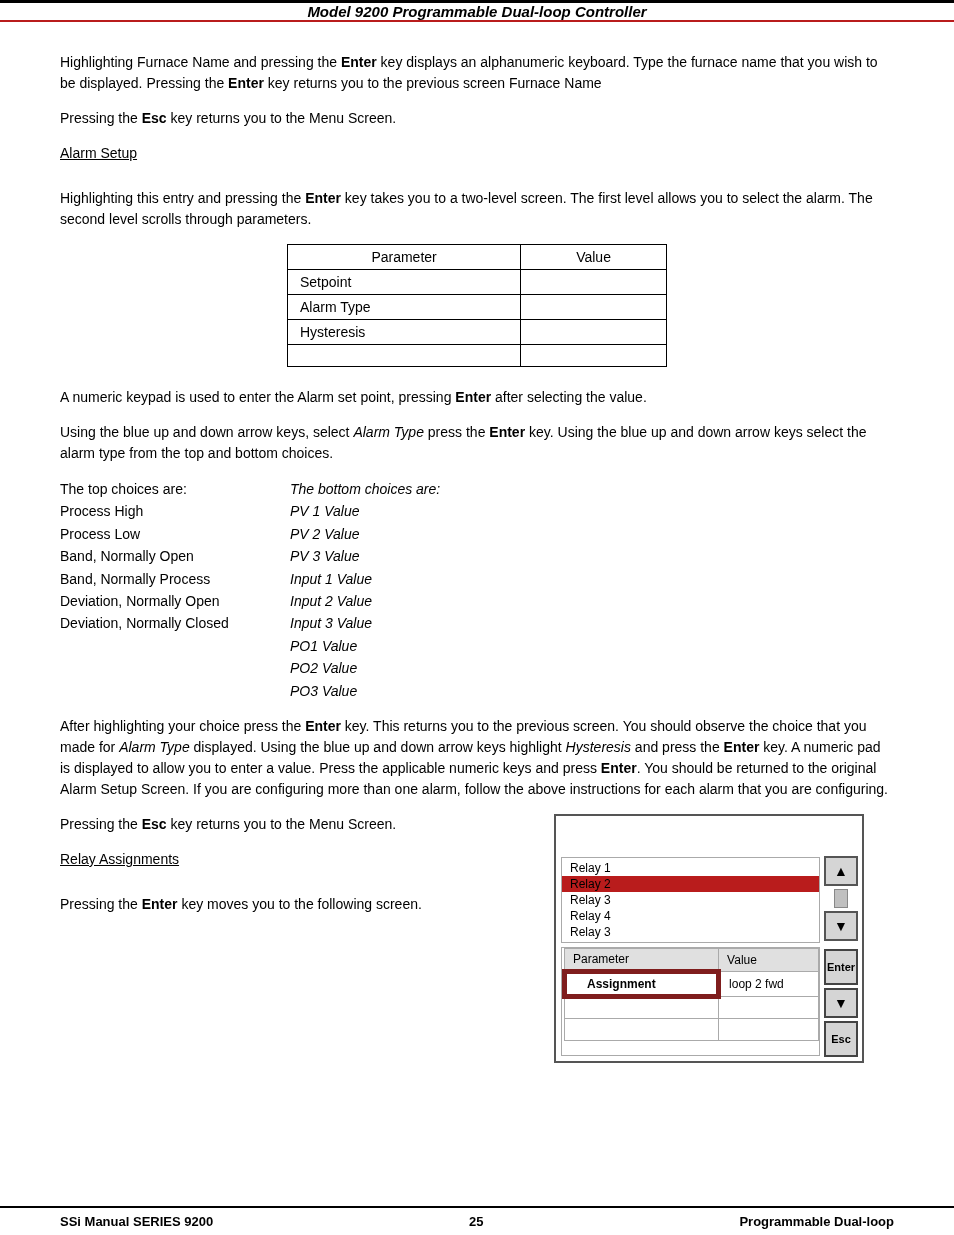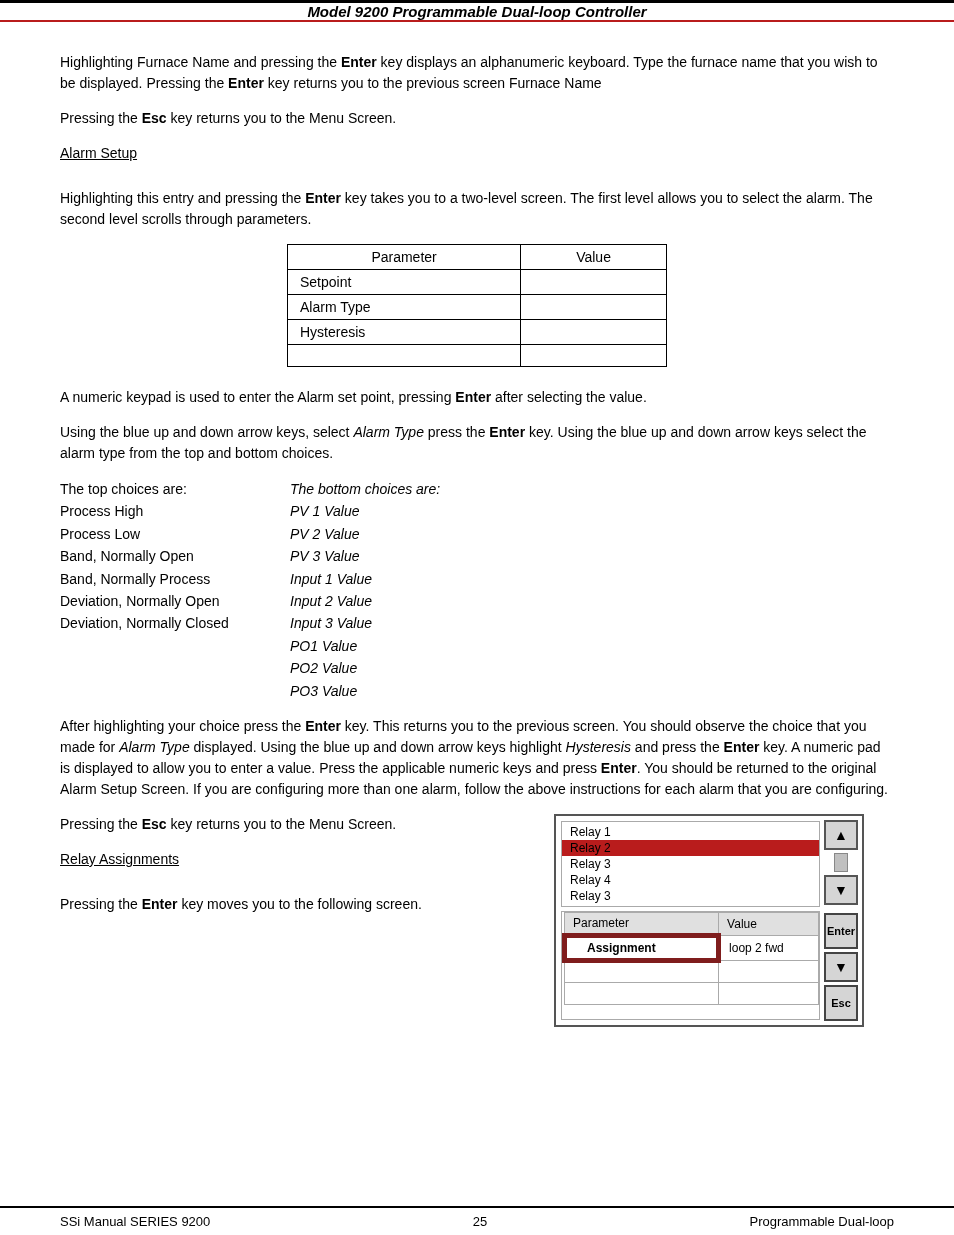--- a/index.html
+++ b/index.html
@@ -110,20 +110,21 @@
     .footer {
       position: absolute;
       bottom: 0;
       left: 0;
       right: 0;
       border-top: 2px solid #000;
       display: flex;
       justify-content: space-between;
       padding: 6px 60px;
       font-size: 13px;
+      font-weight: bold;
     }
   </style>
 </head>
 <body>
 
 <div class="page-container">
 
   <div class="header">
     <span class="header-title">Model 9200 Programmable Dual-loop Controller</span>
   </div>
@@ -236,21 +237,21 @@
           <span class="section-heading">Relay Assignments</span>
         </div>
         <div class="para">
           <span>Pressing the <b>Enter</b> key moves you to the following screen.</span>
         </div>
       </div>
 
       <div class="bottom-right">
         <div style="border: 2px solid #555; background: #fff; width: 310px; font-size: 12px; font-family: Arial, sans-serif;">
 
-          <div style="display: flex;">
+          <div style="display: flex; margin-top: 36px;">
             <div style="flex:1; border: 1px solid #aaa; margin: 5px 0 2px 5px; padding: 2px 0;">
               <div style="padding: 1px 8px;">Relay 1</div>
               <div style="padding: 1px 8px; background: #b91c1c;">Relay 2</div>
               <div style="padding: 1px 8px;">Relay 3</div>
               <div style="padding: 1px 8px;">Relay 4</div>
               <div style="padding: 1px 8px;">Relay 3</div>
             </div>
             <div style="width: 42px; display: flex; flex-direction: column; align-items: center; padding: 4px 4px; gap: 2px;">
               <div style="width: 34px; height: 30px; border: 2px solid #555; background: #d5d5d5; display: flex; align-items: center; justify-content: center; font-size: 14px; cursor: pointer;">▲</div>
               <div style="flex:1; width: 14px; background: #c0c0c0; border: 1px solid #888; margin: 1px 0;"></div>

